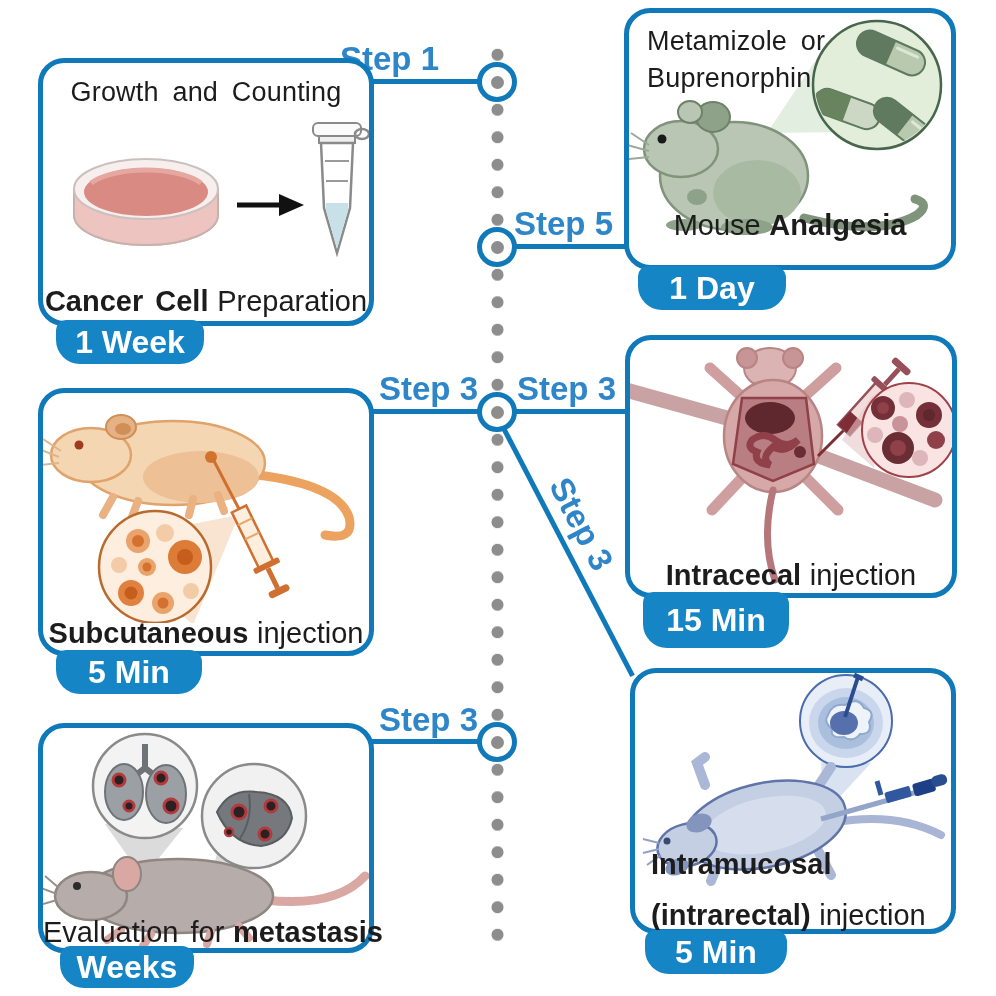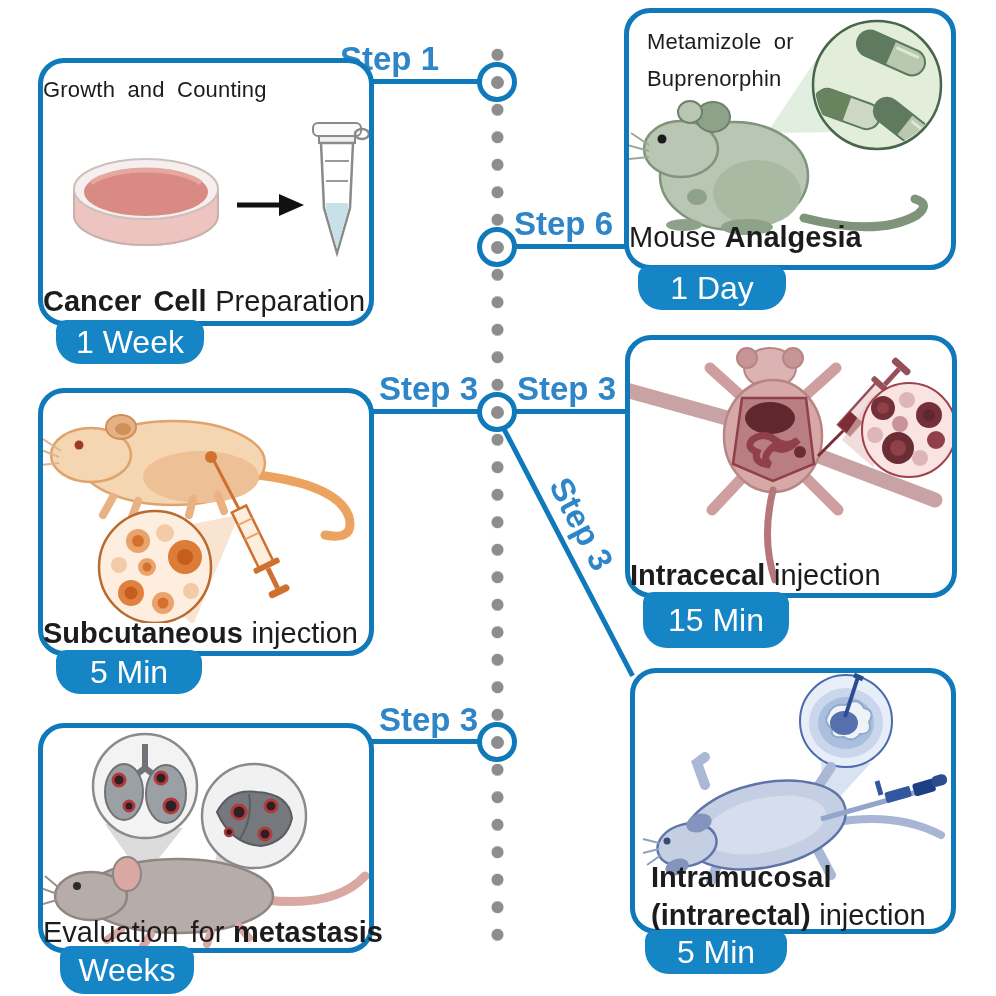--- a/index.html
+++ b/index.html
@@ -13,26 +13,26 @@
         background:#fff;}
   .node::after{content:"";position:absolute;left:50%;top:50%;width:13px;height:13px;
         margin:-6.5px 0 0 -6.5px;background:#8d8d8d;border-radius:50%;}
   .connector{position:absolute;height:5px;background:#0f79ba;}
   .connector-diag{position:absolute;left:499px;top:414px;width:294px;height:5px;background:#0f79ba;
         transform-origin:0 0;transform:rotate(62.5deg);}
   .step-label{position:absolute;font-size:33px;font-weight:bold;color:#2e86c8;white-space:nowrap;}
   .step-label.diag{transform:translate(-50%,-50%) rotate(62.5deg);}
   
   .panel{position:absolute;background:#fff;border:5px solid #0f79ba;border-radius:26px;}
-  .panel-title{position:absolute;font-size:22px;word-spacing:6px;letter-spacing:.2px;}
+  .panel-title{position:absolute;font-size:27px;word-spacing:6px;letter-spacing:.2px;}
   .cap{position:absolute;font-size:29px;white-space:nowrap;word-spacing:4px;}
   .cap .seg+.seg{margin-left:.30em;}
   .cap .b{font-weight:bold;}
-  .center{left:0;right:0;}
-  .badge{position:absolute;background:#1585c5;color:#fff;font-size:32px;font-weight:normal;
+  .center{left:0;right:0;text-align:center;}
+  .badge{position:absolute;background:#1585c5;color:#fff;font-size:32px;font-weight:bold;
          display:flex;align-items:center;justify-content:center;
          border-radius:10px 12px 24px 24px;}
   .art{position:absolute;}
 </style>
 </head>
 <body>
 
 <div class="figure">
 
   <div class="dots"></div>
@@ -43,21 +43,21 @@
   <div class="connector" style="left:516px;top:409px;width:111px;"></div>
   <div class="connector-diag"></div>
   <div class="connector" style="left:372px;top:739px;width:107px;"></div>
 
   <div class="node" style="left:477px;top:62px;"></div>
   <div class="node" style="left:477px;top:227px;"></div>
   <div class="node" style="left:477px;top:392px;"></div>
   <div class="node" style="left:477px;top:722px;"></div>
 
   <div class="step-label" style="left:340px;top:40px;width:138px;text-align:left;">Step 1</div>
-  <div class="step-label" style="left:514px;top:205px;">Step 6</div>
+  <div class="step-label" style="left:514px;top:205px;">Step 5</div>
   <div class="step-label" style="left:340px;top:370px;width:138px;text-align:right;">Step 3</div>
   <div class="step-label" style="left:517px;top:370px;">Step 3</div>
   <div class="step-label diag" style="left:581px;top:524px;">Step 3</div>
   <div class="step-label" style="left:344px;top:701px;width:134px;text-align:right;">Step 3</div>
 
   <div class="panel" style="left:38px;top:58px;width:326px;height:258px;">
     <div class="panel-title center" style="top:14px;">Growth and Counting</div>
     <svg class="art" style="left:0px;top:50px;" width="326" height="170" viewBox="0 0 326 170">
       <g>
         <ellipse cx="103" cy="102" rx="72" ry="30" fill="#f0cdc9" stroke="#c9b2ae" stroke-width="2"></ellipse>
@@ -123,21 +123,21 @@
             <path d="M0,-13 H-23 A13,13 0 0 0 -23,13 H0 Z" fill="#5f7a5f"></path>
             <line x1="4" y1="-7" x2="26" y2="-7" stroke="#dce8d6" stroke-width="3" stroke-linecap="round"></line>
           </g>
         </g>
       </g>
     </svg>
     <div class="panel-title" style="left:18px;top:10px;line-height:37px;">
       <div>Metamizole or</div>
       <div>Buprenorphin</div>
     </div>
-    <div class="cap center" style="top:208px;">
+    <div class="cap center" style="top:196px;">
       <span class="seg">Mouse</span><span class="seg b">Analgesia</span>
     </div>
   </div>
   <div class="badge" style="left:638px;top:266px;width:148px;height:44px;">1 Day</div>
 
   <div class="panel" style="left:38px;top:388px;width:326px;height:258px;">
     <svg class="art" style="left:0;top:2px;" width="326" height="228" viewBox="0 0 326 228">
       <polygon points="196,120 60,146 150,230" fill="#f2c49a" opacity="0.45"></polygon>
       <g>
         <path d="M215,80 Q295,90 306,122 Q312,146 282,140" fill="none" stroke="#eca35f" stroke-width="9" stroke-linecap="round"></path>
@@ -265,21 +265,21 @@
         <path d="M24,176 l-16,4 M26,182 l-14,10 M24,170 l-16,-4" stroke="#8fa0c4" stroke-width="2" fill="none"></path>
       </g>
       <g>
         <line x1="186" y1="146" x2="300" y2="114" stroke="#93a5c9" stroke-width="5"></line>
         <line x1="246" y1="122" x2="242" y2="108" stroke="#31589e" stroke-width="5"></line>
         <rect x="250" y="116" width="26" height="11" rx="2" fill="#31589e" transform="rotate(-16 263 121)"></rect>
         <rect x="278" y="108" width="22" height="13" rx="3" fill="#1d3f86" transform="rotate(-16 289 114)"></rect>
         <rect x="296" y="102" width="16" height="11" rx="5" fill="#2a4d8f" transform="rotate(-16 304 107)"></rect>
       </g>
     </svg>
-    <div class="cap" style="left:16px;top:188px;">
+    <div class="cap" style="left:16px;top:175px;">
       <span class="seg b">Intramucosal</span>
     </div>
     <div class="cap" style="left:16px;top:226px;">
       <span class="seg b">(intrarectal)</span><span class="seg">injection</span>
     </div>
   </div>
   <div class="badge" style="left:645px;top:930px;width:142px;height:44px;">5 Min</div>
 
   <div class="panel" style="left:38px;top:723px;width:326px;height:220px;">
     <svg class="art" style="left:0;top:0;" width="326" height="220" viewBox="0 0 326 220">
@@ -315,15 +315,15 @@
         <ellipse cx="84" cy="146" rx="14" ry="17" fill="#d9a8a2" stroke="#8f8581" stroke-width="2"></ellipse>
         <circle cx="34" cy="158" r="4" fill="#2b2b2b"></circle>
         <path d="M14,166 l-16,-6 M14,172 l-14,4 M16,160 l-14,-12" stroke="#9a908b" stroke-width="2" fill="none"></path>
         <path d="M78,202 l-14,10 M108,206 l-8,12 M168,204 l-4,12 M196,198 l10,12" stroke="#d9a8a2" stroke-width="8" stroke-linecap="round" fill="none"></path>
       </g>
     </svg>
     <div class="cap center" style="top:188px;">
       <span class="seg">Evaluation for</span><span class="seg b">metastasis</span>
     </div>
   </div>
-  <div class="badge" style="left:60px;top:946px;width:134px;height:48px;">Weeks</div>
+  <div class="badge" style="left:60px;top:946px;width:134px;height:42px;">Weeks</div>
 
 </div>
 
 </body></html>

